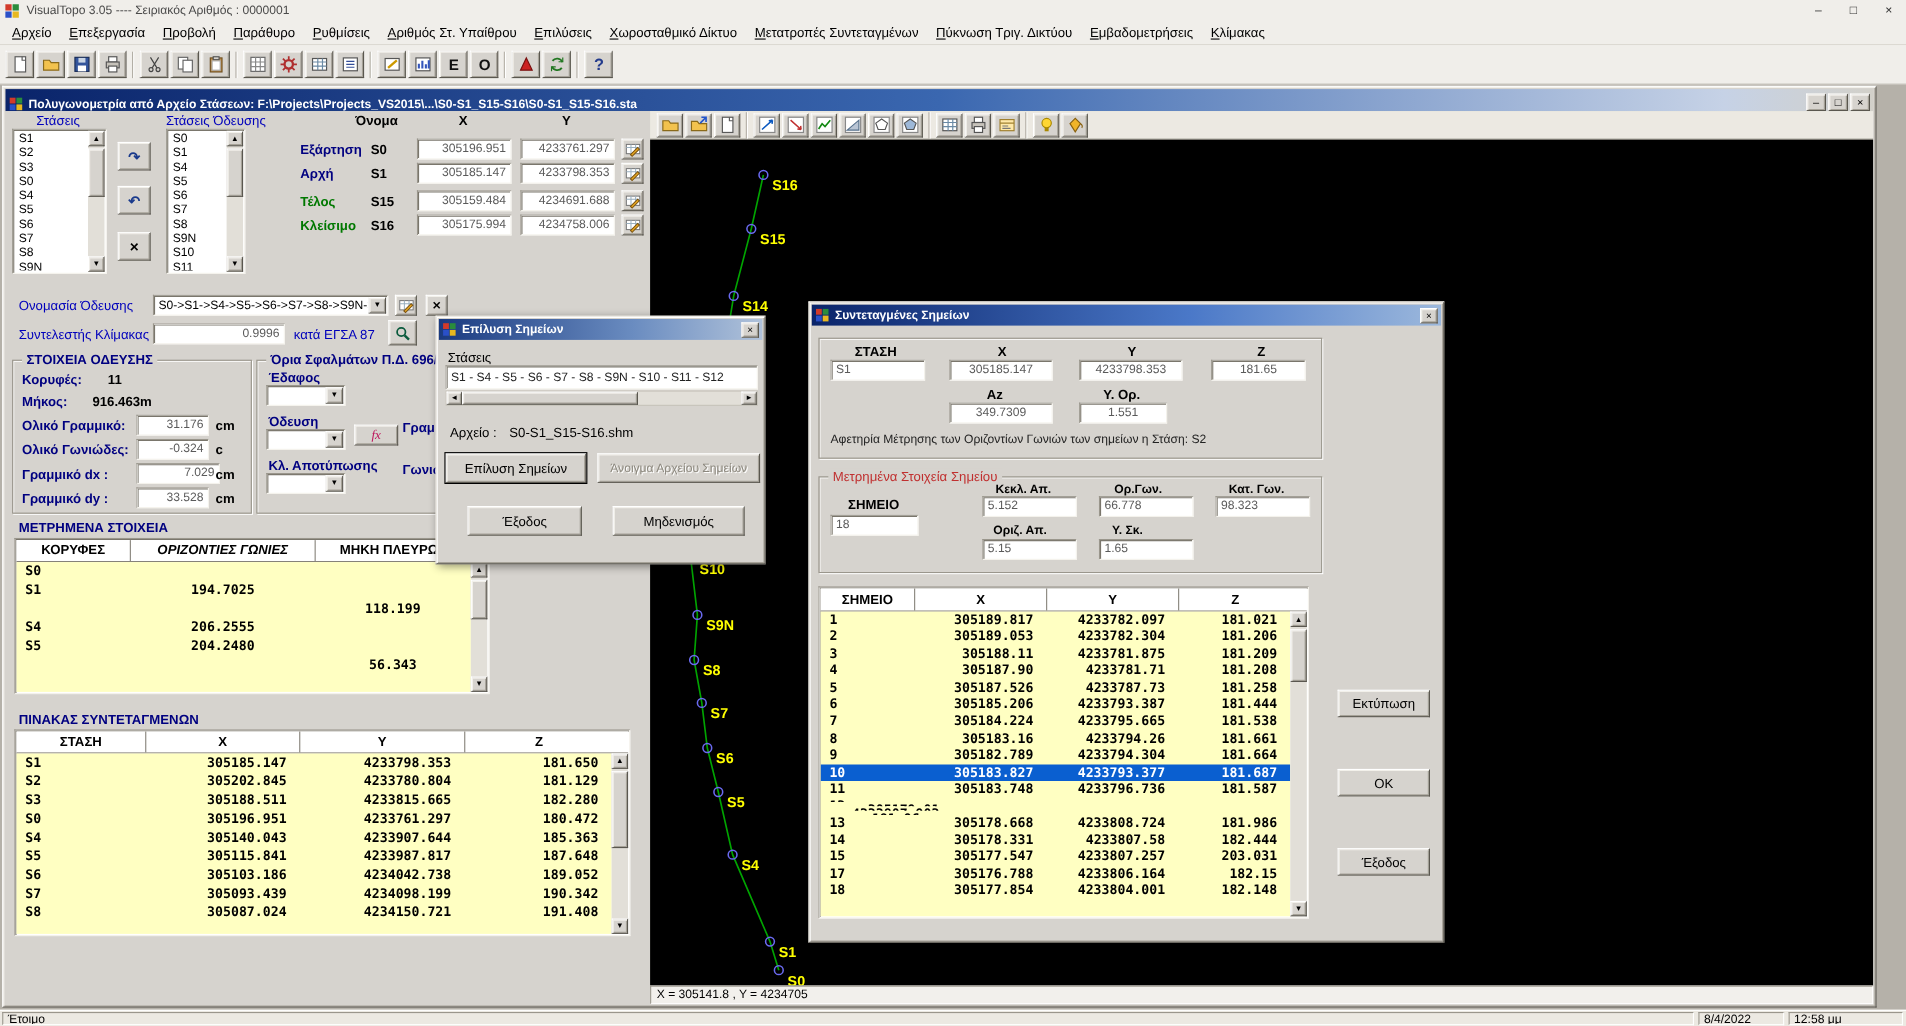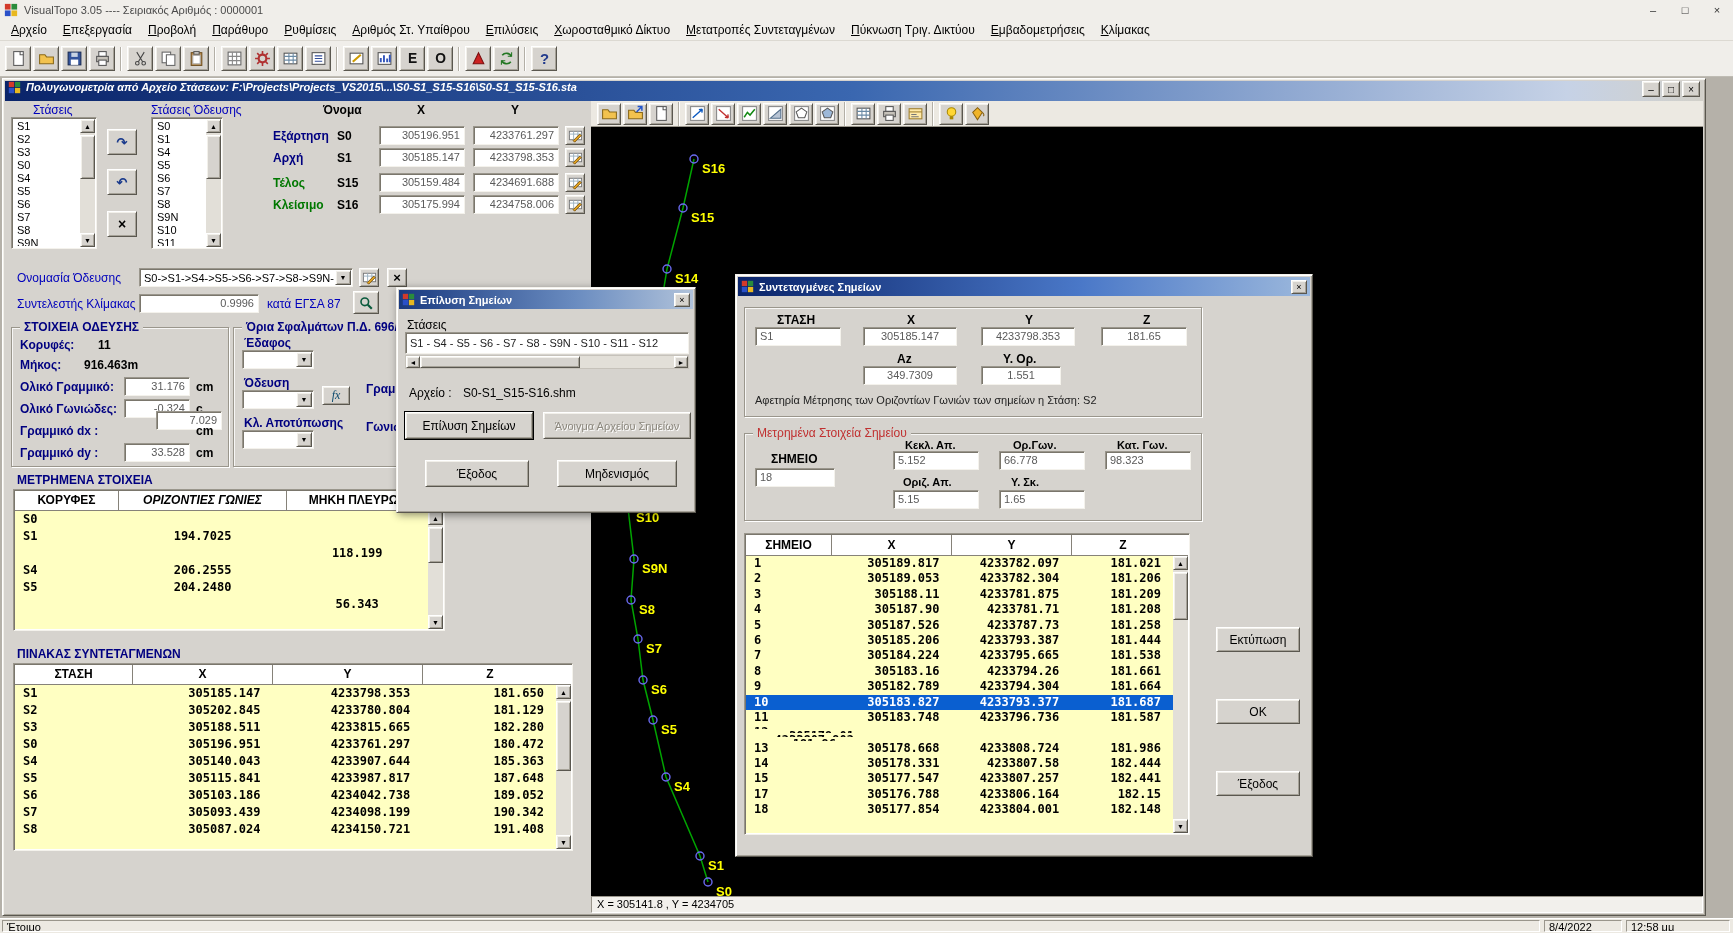--- a/index.html
+++ b/index.html
@@ -22,21 +22,21 @@
 .win-ctrl{width:32px;height:20px;display:flex;align-items:center;justify-content:center;font-size:11px;color:#333;}
 #menubar{position:absolute;left:0;top:20px;width:100%;height:21px;display:flex;align-items:center;padding-left:3px;background:#f0eeea;border-bottom:1px solid #dcd9d2;}
 .menu-item{display:inline-block;padding:0 8px;line-height:20px;font-size:12px;}
 .menu-item::first-letter{text-decoration:underline;}
 #toolbar{position:absolute;left:0;top:41px;width:100%;height:36px;background:#f0eeea;border-bottom:1px solid #bfbcb4;display:flex;align-items:center;padding-left:4px;}
 .tb-btn{width:26px;height:25px;display:inline-flex;align-items:center;justify-content:center;margin:0 1px;}
 .tb-sep{width:2px;height:24px;border-left:1px solid #b3afa6;border-right:1px solid #fff;margin:0 4px;}
 
 #mdi{position:absolute;left:0;top:77px;width:1733px;height:841px;background:#b5b1a9;}
 #child{position:absolute;left:2px;top:1px;width:1704px;height:838px;}
-#child-titlebar{position:absolute;left:2px;top:2px;right:2px;height:20px;display:flex;align-items:flex-start;padding:0 3px;background:linear-gradient(90deg,#0a246a 0%,#3a67b0 50%,#c6d2e6 92%,#d2d0c9 100%);color:#fff;font-style:italic;}
+#child-titlebar{position:absolute;left:2px;top:2px;right:2px;height:20px;display:flex;align-items:flex-end;padding:0 3px;background:linear-gradient(90deg,#0a246a 0%,#3a67b0 50%,#c6d2e6 92%,#d2d0c9 100%);color:#fff;}
 #child-titlebar .t{margin-left:5px;font-size:11px;font-weight:bold;white-space:nowrap;overflow:hidden;flex:1;}
 .cw-btn{width:18px;height:16px;margin-left:2px;font-size:10px;color:#000;display:flex;align-items:center;justify-content:center;}
 #child-body{position:absolute;left:2px;top:22px;right:2px;bottom:2px;background:#d6d3ce;overflow:hidden;}
 #left-panel{position:absolute;left:0;top:0;width:586px;height:100%;}
 
 .listbox{position:absolute;background:#fff;border:1px solid;border-color:#9a968c #f4f2ec #f4f2ec #9a968c;box-shadow:inset 1px 1px 0 #7a766c;}
 .list-items{position:absolute;left:2px;top:2px;right:16px;bottom:2px;overflow:hidden;}
 .list-item{height:13px;line-height:13px;padding-left:3px;font-size:11px;white-space:nowrap;}
 .vscroll{position:absolute;top:1px;bottom:1px;right:1px;width:15px;background:#e2dfd8;}
 .scroll-btn{position:absolute;left:0;width:15px;height:14px;font-size:7px;display:flex;align-items:center;justify-content:center;}
@@ -449,39 +449,39 @@
                 <div class="b" style="position: absolute; left: 86px; top: 10px;">11</div>
                 <div class="lbl-navy" style="position: absolute; left: 8px; top: 30px;">Μήκος:</div>
                 <div class="b" style="position: absolute; left: 72px; top: 30px;">916.463m</div>
                 <div class="lbl-navy" style="position: absolute; left: 8px; top: 52px;">Ολικό Γραμμικό:</div>
                 <div class="field num" style="left: 112px; top: 49px; width: 66px;">31.176</div>
                 <div class="b" style="position: absolute; left: 184px; top: 52px;">cm</div>
                 <div class="lbl-navy" style="position: absolute; left: 8px; top: 74px;">Ολικό Γωνιώδες:</div>
                 <div class="field num" style="left: 112px; top: 71px; width: 66px;">-0.324</div>
                 <div class="b" style="position: absolute; left: 184px; top: 74px;">c</div>
                 <div class="lbl-navy" style="position: absolute; left: 8px; top: 96px;">Γραμμικό dx :</div>
-                <div class="field num" style="left: 112px; top: 83px; width: 66px; margin-left: 32px;">7.029</div>
+                <div class="field num" style="left: 112px; top: 93px; width: 76px;">7.029</div>
                 <div class="b" style="position: absolute; left: 184px; top: 96px;">cm</div>
                 <div class="lbl-navy" style="position: absolute; left: 8px; top: 118px;">Γραμμικό dy :</div>
                 <div class="field num" style="left: 112px; top: 115px; width: 66px;">33.528</div>
                 <div class="b" style="position: absolute; left: 184px; top: 118px;">cm</div>
               </div>
           </div>
 
           <div id="error-group" class="groupbox" style="left:228px;top:226px;width:250px;height:140px">
             <span class="gb-title lbl-navy">Όρια Σφαλμάτων  Π.Δ.  696/1</span>
             <div class="abs lbl-navy" style="left:10px;top:8px">Έδαφος</div>
             <div class="combo" style="left:8px;top:22px;width:72px">
                 <div class="combo-arrow btn bevel">▼</div>
               </div>
             <div class="abs lbl-navy" style="left:10px;top:48px">Όδευση</div>
             <div class="combo" style="left:8px;top:62px;width:72px">
                 <div class="combo-arrow btn bevel">▼</div>
               </div>
-            <div class="abs btn bevel" style="left:88px;top:58px;width:28px;height:19px;font-style:italic;font-family:'Liberation Serif',serif;color:#0c4a6e">fx</div>
+            <div class="abs btn bevel" style="left:88px;top:58px;width:40px;height:19px;font-style:italic;font-family:'Liberation Serif',serif;color:#be185d">fx</div>
             <div class="abs lbl-navy" style="left:10px;top:88px">Κλ. Αποτύπωσης</div>
             <div class="combo" style="left:8px;top:102px;width:72px">
                 <div class="combo-arrow btn bevel">▼</div>
               </div>
             <div class="abs lbl-navy" style="left:132px;top:54px">Γραμμικό</div>
             <div class="abs lbl-navy" style="left:132px;top:92px">Γωνιώδες</div>
           </div>
 
           <div class="abs lbl-navy" style="left:12px;top:372px">ΜΕΤΡΗΜΕΝΑ ΣΤΟΙΧΕΙΑ</div>
           <div id="measured-table" class="data-table" style="left:8px;top:388px;width:432px;height:142px">
@@ -905,21 +905,21 @@
             <div class="dt-row" style="height: 15.4px; line-height: 15.4px;">
               <div class="dt-cell a-l" style="width: 86px;">14</div>
               <div class="dt-cell a-r" style="width: 120px;">305178.331</div>
               <div class="dt-cell a-r" style="width: 120px;">4233807.58</div>
               <div class="dt-cell a-r" style="width: 102px;">182.444</div>
             </div>
             <div class="dt-row" style="height: 15.4px; line-height: 15.4px;">
               <div class="dt-cell a-l" style="width: 86px;">15</div>
               <div class="dt-cell a-r" style="width: 120px;">305177.547</div>
               <div class="dt-cell a-r" style="width: 120px;">4233807.257</div>
-              <div class="dt-cell a-r" style="width: 102px;">182.441</div>
+              <div class="dt-cell a-r" style="width: 102px;">203.031</div>
             </div>
             <div class="dt-row" style="height: 15.4px; line-height: 15.4px;">
               <div class="dt-cell a-l" style="width: 86px;">17</div>
               <div class="dt-cell a-r" style="width: 120px;">305176.788</div>
               <div class="dt-cell a-r" style="width: 120px;">4233806.164</div>
               <div class="dt-cell a-r" style="width: 102px;">182.15</div>
             </div>
             <div class="dt-row" style="height: 15.4px; line-height: 15.4px;">
               <div class="dt-cell a-l" style="width: 86px;">18</div>
               <div class="dt-cell a-r" style="width: 120px;">305177.854</div>

